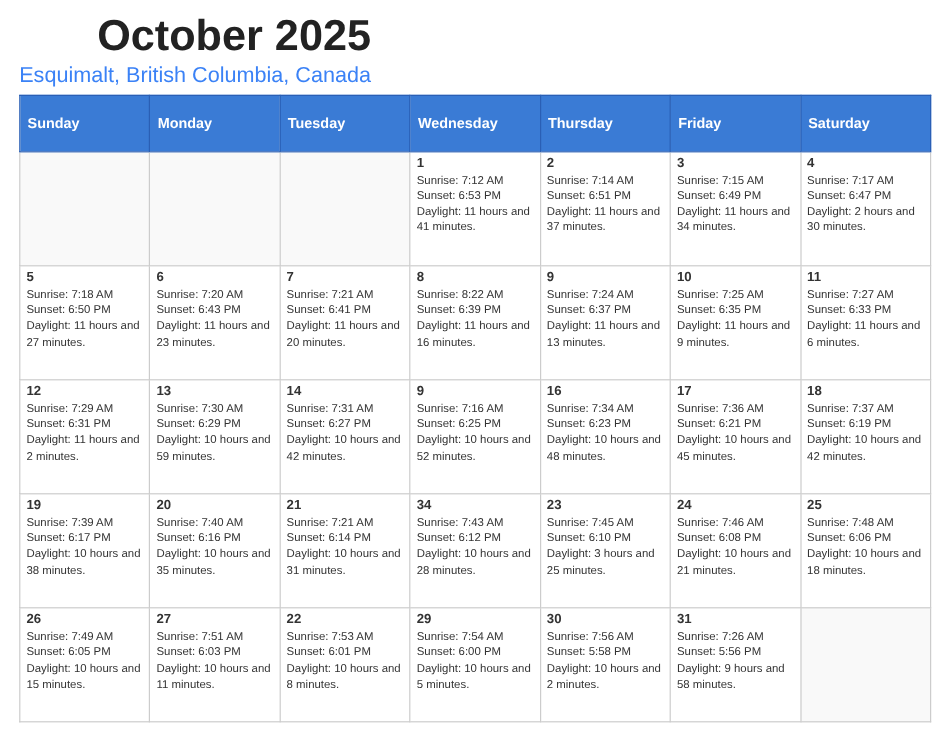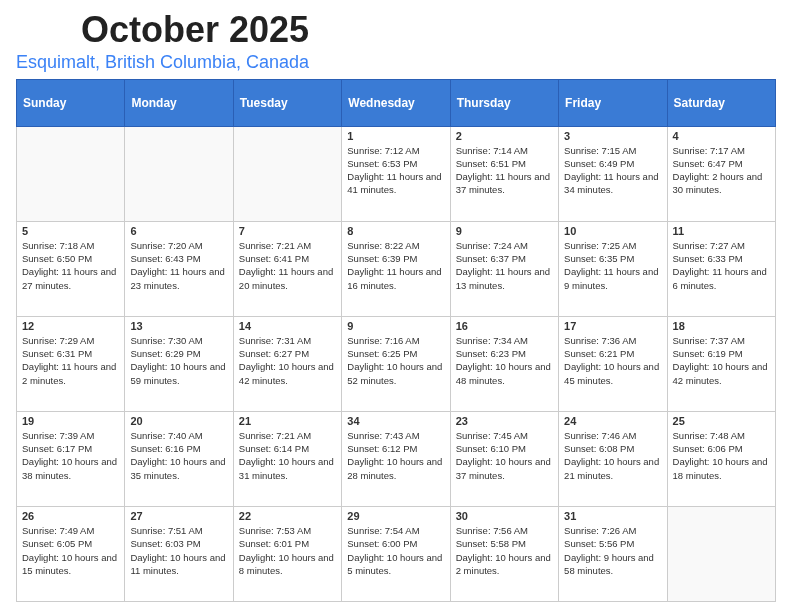--- a/index.html
+++ b/index.html
@@ -246,21 +246,21 @@
           <td>
             <span class="day-num">34</span>
             <div class="cell-text">Sunrise: 7:43 AM</div>
             <div class="cell-text">Sunset: 6:12 PM</div>
             <div class="cell-text">Daylight: 10 hours and 28 minutes.</div>
           </td>
           <td>
             <span class="day-num">23</span>
             <div class="cell-text">Sunrise: 7:45 AM</div>
             <div class="cell-text">Sunset: 6:10 PM</div>
-            <div class="cell-text">Daylight: 10 hours and 37 minutes.</div>
+            <div class="cell-text">Daylight: 3 hours and 25 minutes.</div>
           </td>
           <td>
             <span class="day-num">24</span>
             <div class="cell-text">Sunrise: 7:46 AM</div>
             <div class="cell-text">Sunset: 6:08 PM</div>
             <div class="cell-text">Daylight: 10 hours and 21 minutes.</div>
           </td>
           <td>
             <span class="day-num">25</span>
             <div class="cell-text">Sunrise: 7:48 AM</div>

